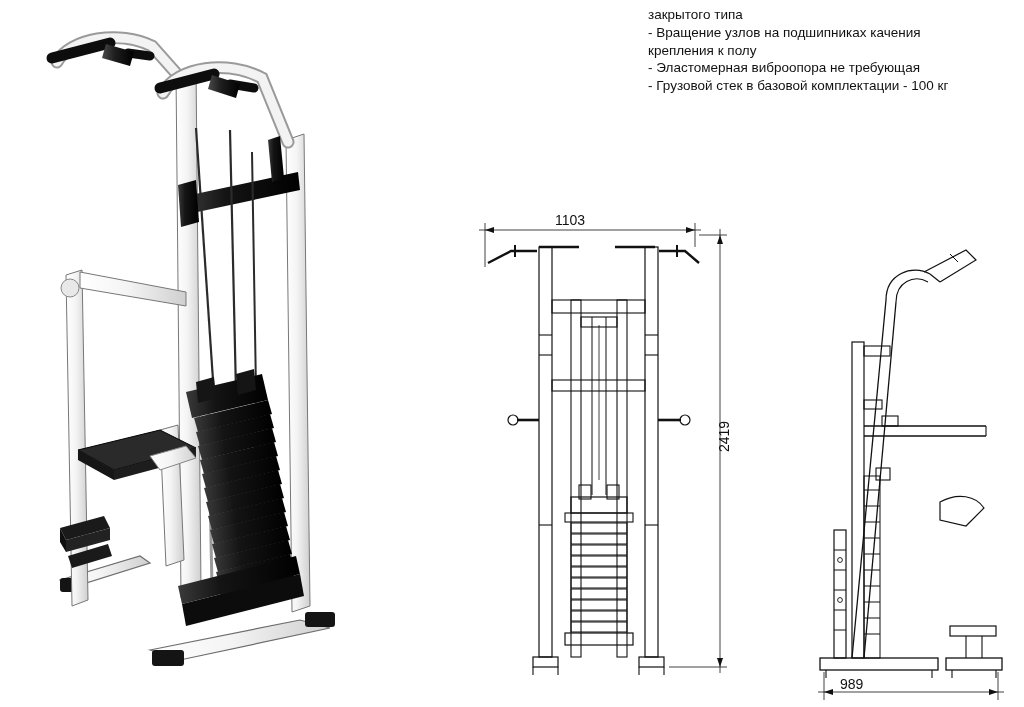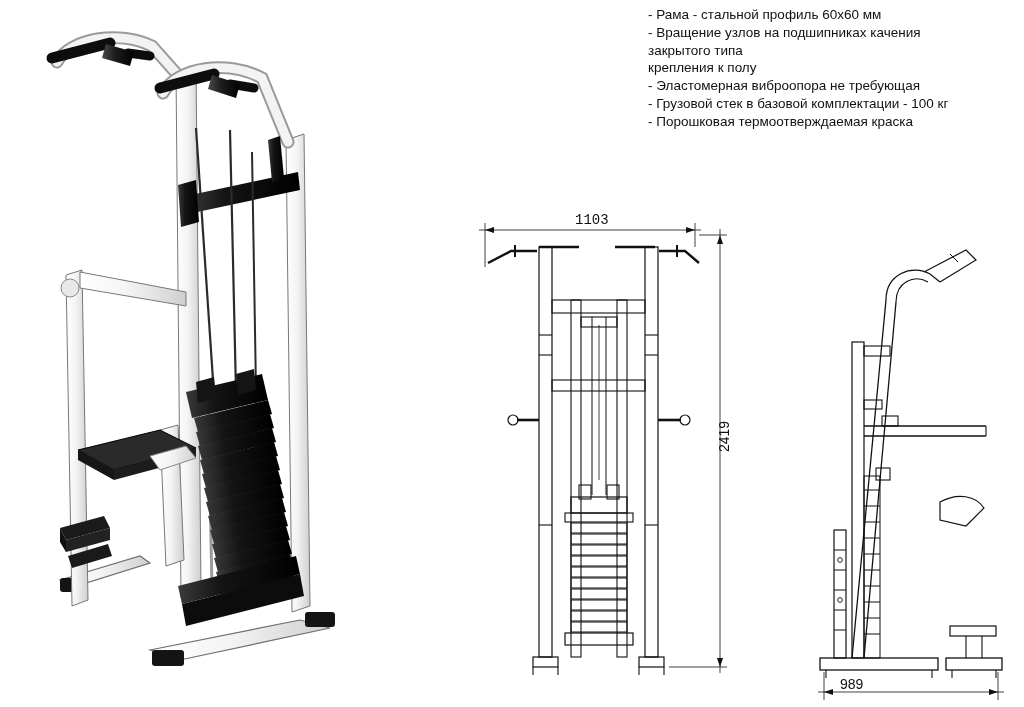--- a/index.html
+++ b/index.html
@@ -52,47 +52,44 @@
     width: 230px;
     height: 475px;
   }
   .dim-label {
     position: absolute;
     font-size: 14px;
     color: #111;
     font-family: "Liberation Sans", sans-serif;
   }
   #dim-width-label {
-    left: 575px;
+    left: 555px;
     top: 212px;
-    font-family: Liberation Mono, monospace;
   }
   #dim-height-label {
     left: 716px;
     top: 452px;
     transform: rotate(-90deg);
     transform-origin: left top;
   }
   #dim-depth-label {
     left: 840px;
     top: 676px;
   }
   svg { display:block; }
 </style>
 </head>
 <body>
 
 <div class="spec-list">
-  <div>- Рама - стальной профиль 60х60 мм</div>
+  <div>закрытого типа</div>
   <div>- Вращение узлов на подшипниках качения</div>
-  <div>закрытого типа</div>
   <div>крепления к полу</div>
   <div>- Эластомерная виброопора не требующая</div>
   <div>- Грузовой стек в базовой комплектации - 100 кг</div>
-  <div>- Порошковая термоотверждаемая краска</div>
 </div>
 
 <div class="render-panel">
 <svg width="420" height="707" viewBox="0 0 420 707" xmlns="http://www.w3.org/2000/svg">
   <defs>
     <linearGradient id="gwhite" x1="0" y1="0" x2="1" y2="0">
       <stop offset="0%" stop-color="#ffffff"></stop>
       <stop offset="45%" stop-color="#f4f4f4"></stop>
       <stop offset="100%" stop-color="#cfcfcf"></stop>
     </linearGradient>

